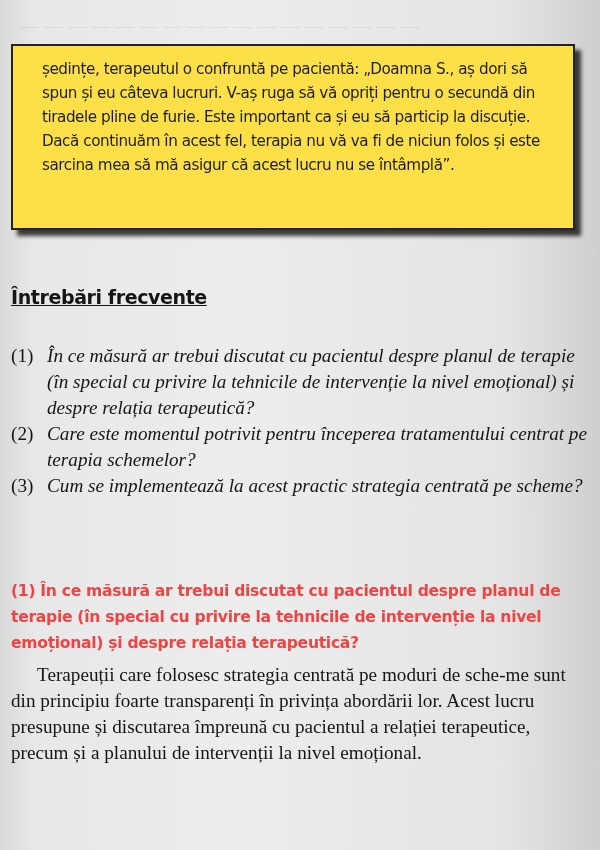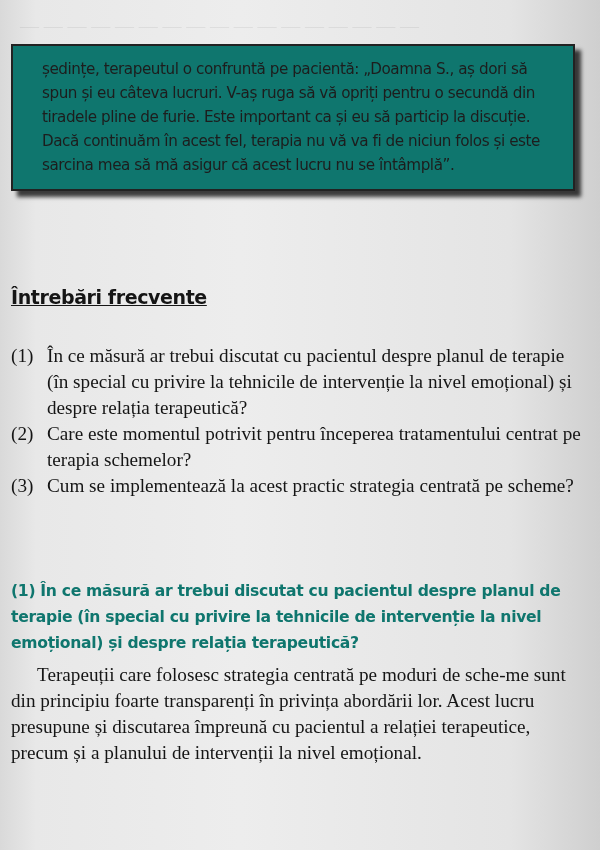--- a/index.html
+++ b/index.html
@@ -7,45 +7,45 @@
     width: 600px; height: 850px; overflow: hidden; position: relative;
     background: linear-gradient(90deg, #d9d9d9 0%, #e8e8e8 6%, #ededed 40%, #e4e4e4 85%, #cfcfcf 100%);
     color: #1a1a1a;
   }
   .ghost {
     position: absolute; left: 20px; right: 10px; color: rgba(0,0,0,0.07);
     font-family: "Liberation Serif", serif; font-size: 19px; line-height: 27px;
     white-space: pre;
   }
   .quote-box {
-    position: absolute; left: 11px; top: 44px; width: 564px; height: 147px;
-    background: #0f766e; border: 2px solid #222; box-sizing: border-box;
+    position: absolute; left: 11px; top: 44px; width: 564px; height: 186px;
+    background: #fde047; border: 2px solid #222; box-sizing: border-box;
     box-shadow: 6px 6px 4px rgba(0,0,0,0.75);
     padding: 11px 24px 0 29px;
   }
   .quote-text {
     font-family: "DejaVu Sans", sans-serif; font-size: 15.2px; line-height: 24px;
     letter-spacing: -0.45px; color: #1d1d1d; margin: 0;
   }
   .heading {
     position: absolute; left: 11px; top: 286px; margin: 0;
     font-family: "DejaVu Sans", sans-serif; font-size: 19px; font-weight: bold;
     letter-spacing: -0.4px; color: #151515; text-decoration: underline;
   }
   .faq-list {
     position: absolute; left: 11px; top: 343px; width: 578px; margin: 0; padding: 0; list-style: none;
     font-family: "Liberation Serif", serif; font-size: 19.2px; line-height: 26px; color: #151515;
   }
   .faq-item { display: flex; margin: 0; }
   .faq-num { width: 36px; flex: none; }
-  .faq-text { flex: 1; }
+  .faq-text { flex: 1; font-style: italic; }
   .sub-heading {
     position: absolute; left: 11px; top: 578px; width: 585px; margin: 0;
     font-family: "DejaVu Sans", sans-serif; font-size: 15.6px; font-weight: bold;
-    line-height: 26px; letter-spacing: -0.3px; color: #0f766e;
+    line-height: 26px; letter-spacing: -0.3px; color: #ef4444;
   }
   .answer {
     position: absolute; left: 11px; top: 662px; width: 578px; margin: 0;
     font-family: "Liberation Serif", serif; font-size: 19.2px; line-height: 26px;
     text-indent: 26px; color: #151515;
   }
 </style>
 </head>
 <body>
 

